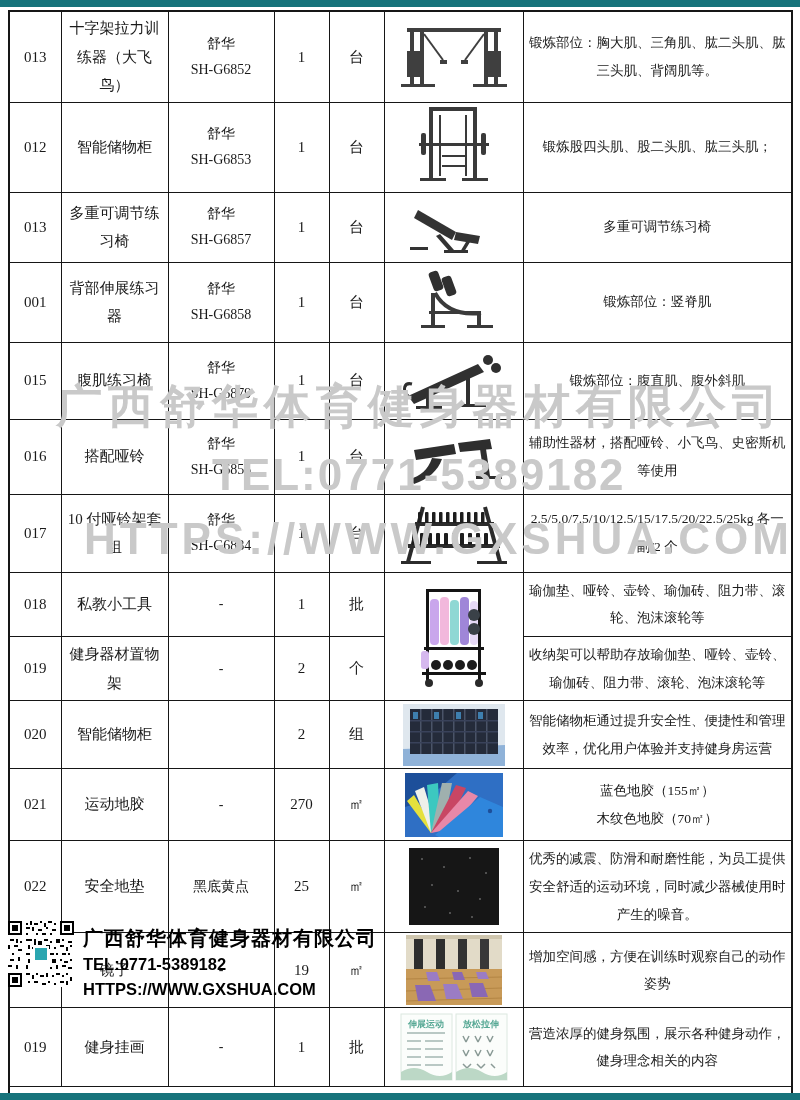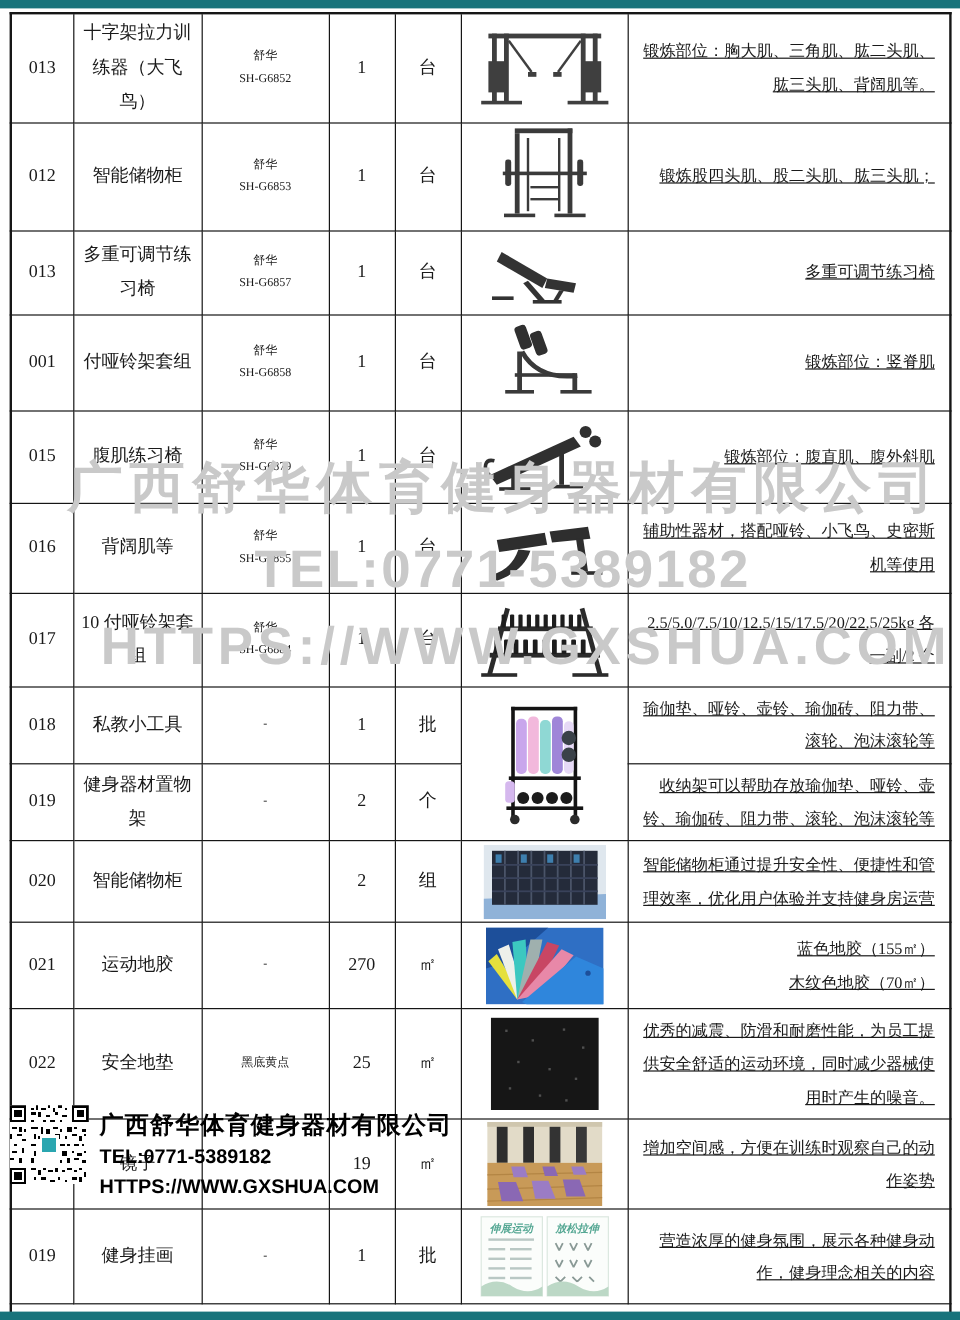--- a/index.html
+++ b/index.html
@@ -16,25 +16,25 @@
     position:absolute;left:8px;top:10px;width:783px;
     border-collapse:collapse;table-layout:fixed;
     border:2px solid #161616;
   }
   td{
     border:1px solid #161616;
     font-size:15px;text-align:center;vertical-align:middle;
     padding:2px 4px;line-height:1.9;overflow:hidden;
   }
   td.desc{
-    text-align:right;font-size:13.5px;line-height:2.05;
-    padding:4px 12px;word-break:break-all;white-space:pre-line;text-decoration:underline;
-  }
-  td.imgc{padding:0;background:#fff;font-style:italic;}
-  td.brandc{font-size:10px;line-height:1.85;margin-top:36px;}
+    text-align:center;font-size:13.5px;line-height:2.05;
+    padding:4px 2px;word-break:break-all;white-space:pre-line;
+  }
+  td.imgc{padding:0;background:#fff;}
+  td.brandc{font-size:14px;line-height:1.85;margin-top:36px;}
   .bl{display:block;}
   td.footer-cell{
     text-align:left;font-size:14.5px;line-height:2.15;
     padding:8px 14px 6px 14px;vertical-align:top;
   }
   .indent{text-indent:2em;display:block;}
 
   
   .wm{
     position:absolute;z-index:5;pointer-events:none;white-space:nowrap;
@@ -148,21 +148,21 @@
         <polygon points="64,44 68,44 62,54 58,54"></polygon>
         <rect x="42" y="52" width="24" height="3"></rect>
             <rect x="8" y="49" width="18" height="3"></rect>
       </svg>
     </td>
     <td class="desc">多重可调节练习椅</td>
   </tr>
 
   <tr style="height:80px">
     <td>001</td>
-    <td>付哑铃架套组</td>
+    <td>背部伸展练习器</td>
     <td class="brandc">
       <span class="bl">舒华</span>
       <span class="bl">SH-G6858</span>
     </td>
     <td>1</td>
     <td>台</td>
     <td class="imgc">
       <svg width="94" height="70" viewBox="0 0 94 70">
         <g fill="#303030">
           <rect x="24" y="4" width="10" height="20" rx="3" transform="rotate(-20 29 14)"></rect>
@@ -198,21 +198,21 @@
         <rect x="18" y="58" width="26" height="3"></rect>
             <rect x="58" y="56" width="30" height="3"></rect>
         <path d="M10 48 C4 42 6 34 14 36" stroke="#303030" stroke-width="3" fill="none"></path>
       </svg>
     </td>
     <td class="desc">锻炼部位：腹直肌、腹外斜肌</td>
   </tr>
 
   <tr style="height:75px">
     <td>016</td>
-    <td>背阔肌等</td>
+    <td>搭配哑铃</td>
     <td class="brandc">
       <span class="bl">舒华</span>
       <span class="bl">SH-G6855</span>
     </td>
     <td>1</td>
     <td>台</td>
     <td class="imgc">
       <svg width="108" height="62" viewBox="0 0 108 62" fill="#2e2e2e">
         <polygon points="14,24 54,18 56,28 16,34"></polygon>
         <polygon points="58,17 90,13 92,23 60,26"></polygon>

